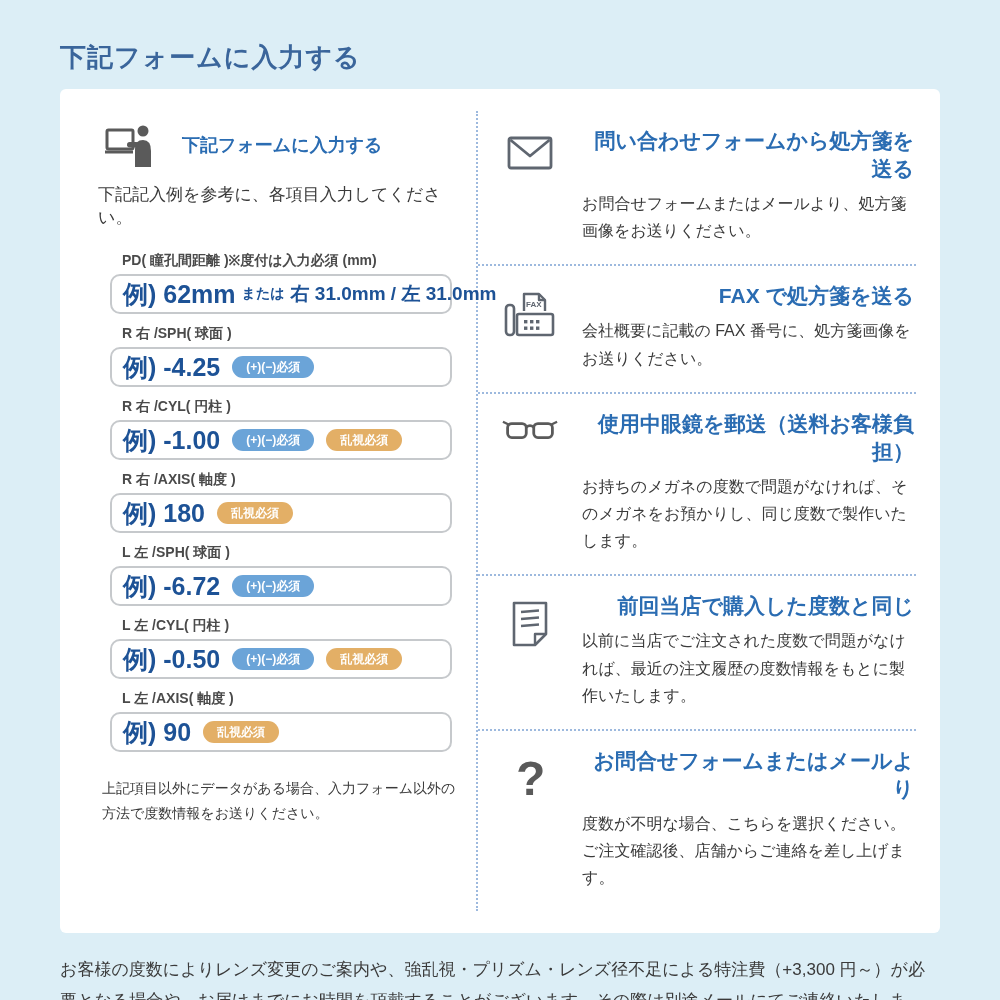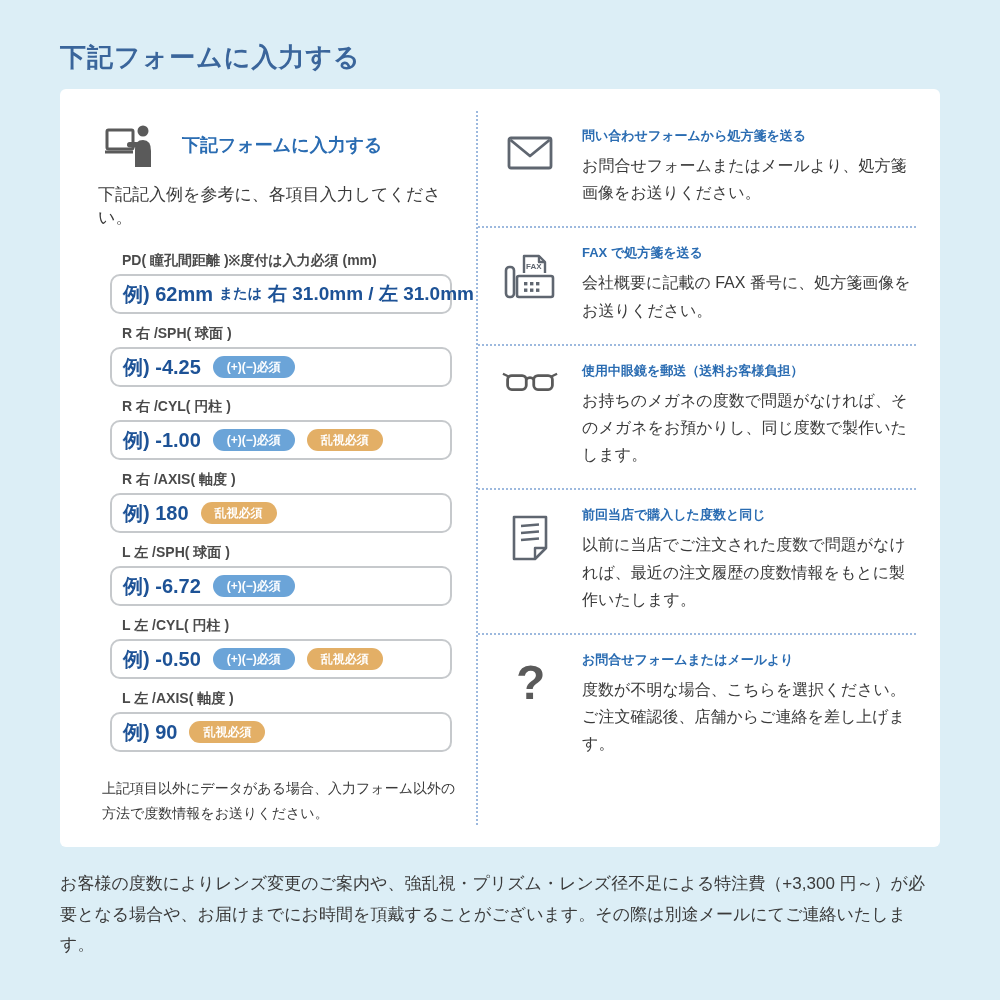--- a/index.html
+++ b/index.html
@@ -33,39 +33,39 @@
   .field-label{
     font-size:14px;font-weight:bold;color:#4a4a4a;
     line-height:18px;margin:0 0 5px 12px;
   }
   .field-box{
     border:2px solid #c6c9cc;border-radius:10px;
     height:40px;display:flex;align-items:center;
     padding:0 11px;margin-bottom:10px;background:#fff;
     box-sizing:border-box;white-space:nowrap;
   }
-  .value-main{font-size:20px;font-weight:bold;color:#1d5296;}
+  .value-main{font-size:25px;font-weight:bold;color:#1d5296;}
   .value-mid{font-size:14px;font-weight:bold;color:#1d5296;margin:0 6px;}
   .value-rest{font-size:19px;font-weight:bold;color:#1d5296;}
   .value-mid:empty,.value-rest:empty{display:none;}
   .badge{
     margin-left:12px;font-size:12px;font-weight:bold;color:#fff;
     padding:5px 14px;border-radius:14px;line-height:1;
   }
   .badge-plus_minus{background:#6ba4d8;}
   .badge-astig{background:#e3af66;}
   .form-note{font-size:14px;line-height:1.75;margin:24px 0 0 4px;}
   .method{display:flex;padding:16px 2px 20px 24px;}
   .method + .method{border-top:2px dotted #9db9de;}
   .method-icon{
     width:56px;flex:none;margin-right:24px;
     display:flex;justify-content:center;align-items:flex-start;
     padding-top:8px;
   }
-  .method-title{font-size:13px;font-weight:bold;color:#2a6cb2;margin:0 0 7px 0;}
+  .method-title{font-size:21px;font-weight:bold;color:#2a6cb2;margin:0 0 7px 0;text-align:right;}
   .method-body{font-size:16px;line-height:1.7;margin:0;}
   .footer-note{font-size:17px;line-height:1.8;margin:22px 0 0 0;}
 </style>
 </head>
 <body>
 
 <div class="page">
   <h1 class="page-title">下記フォームに入力する</h1>
 
   <div class="card">

